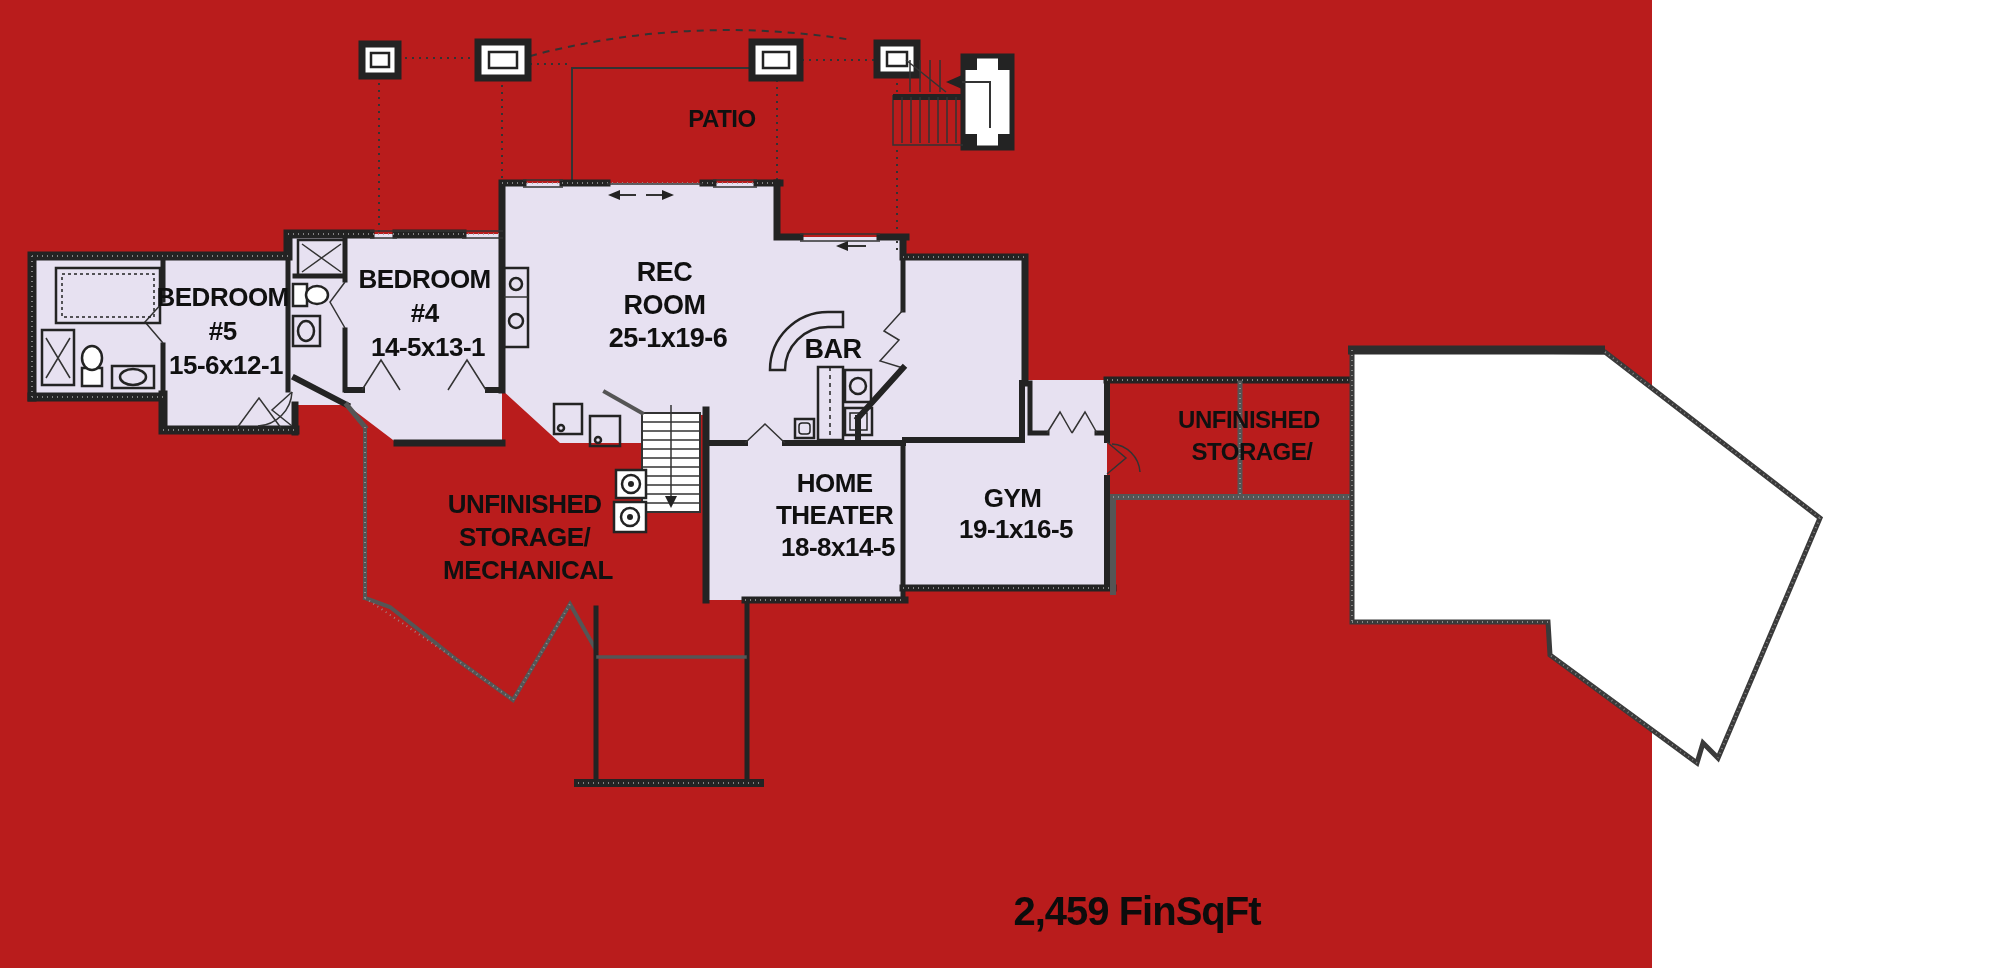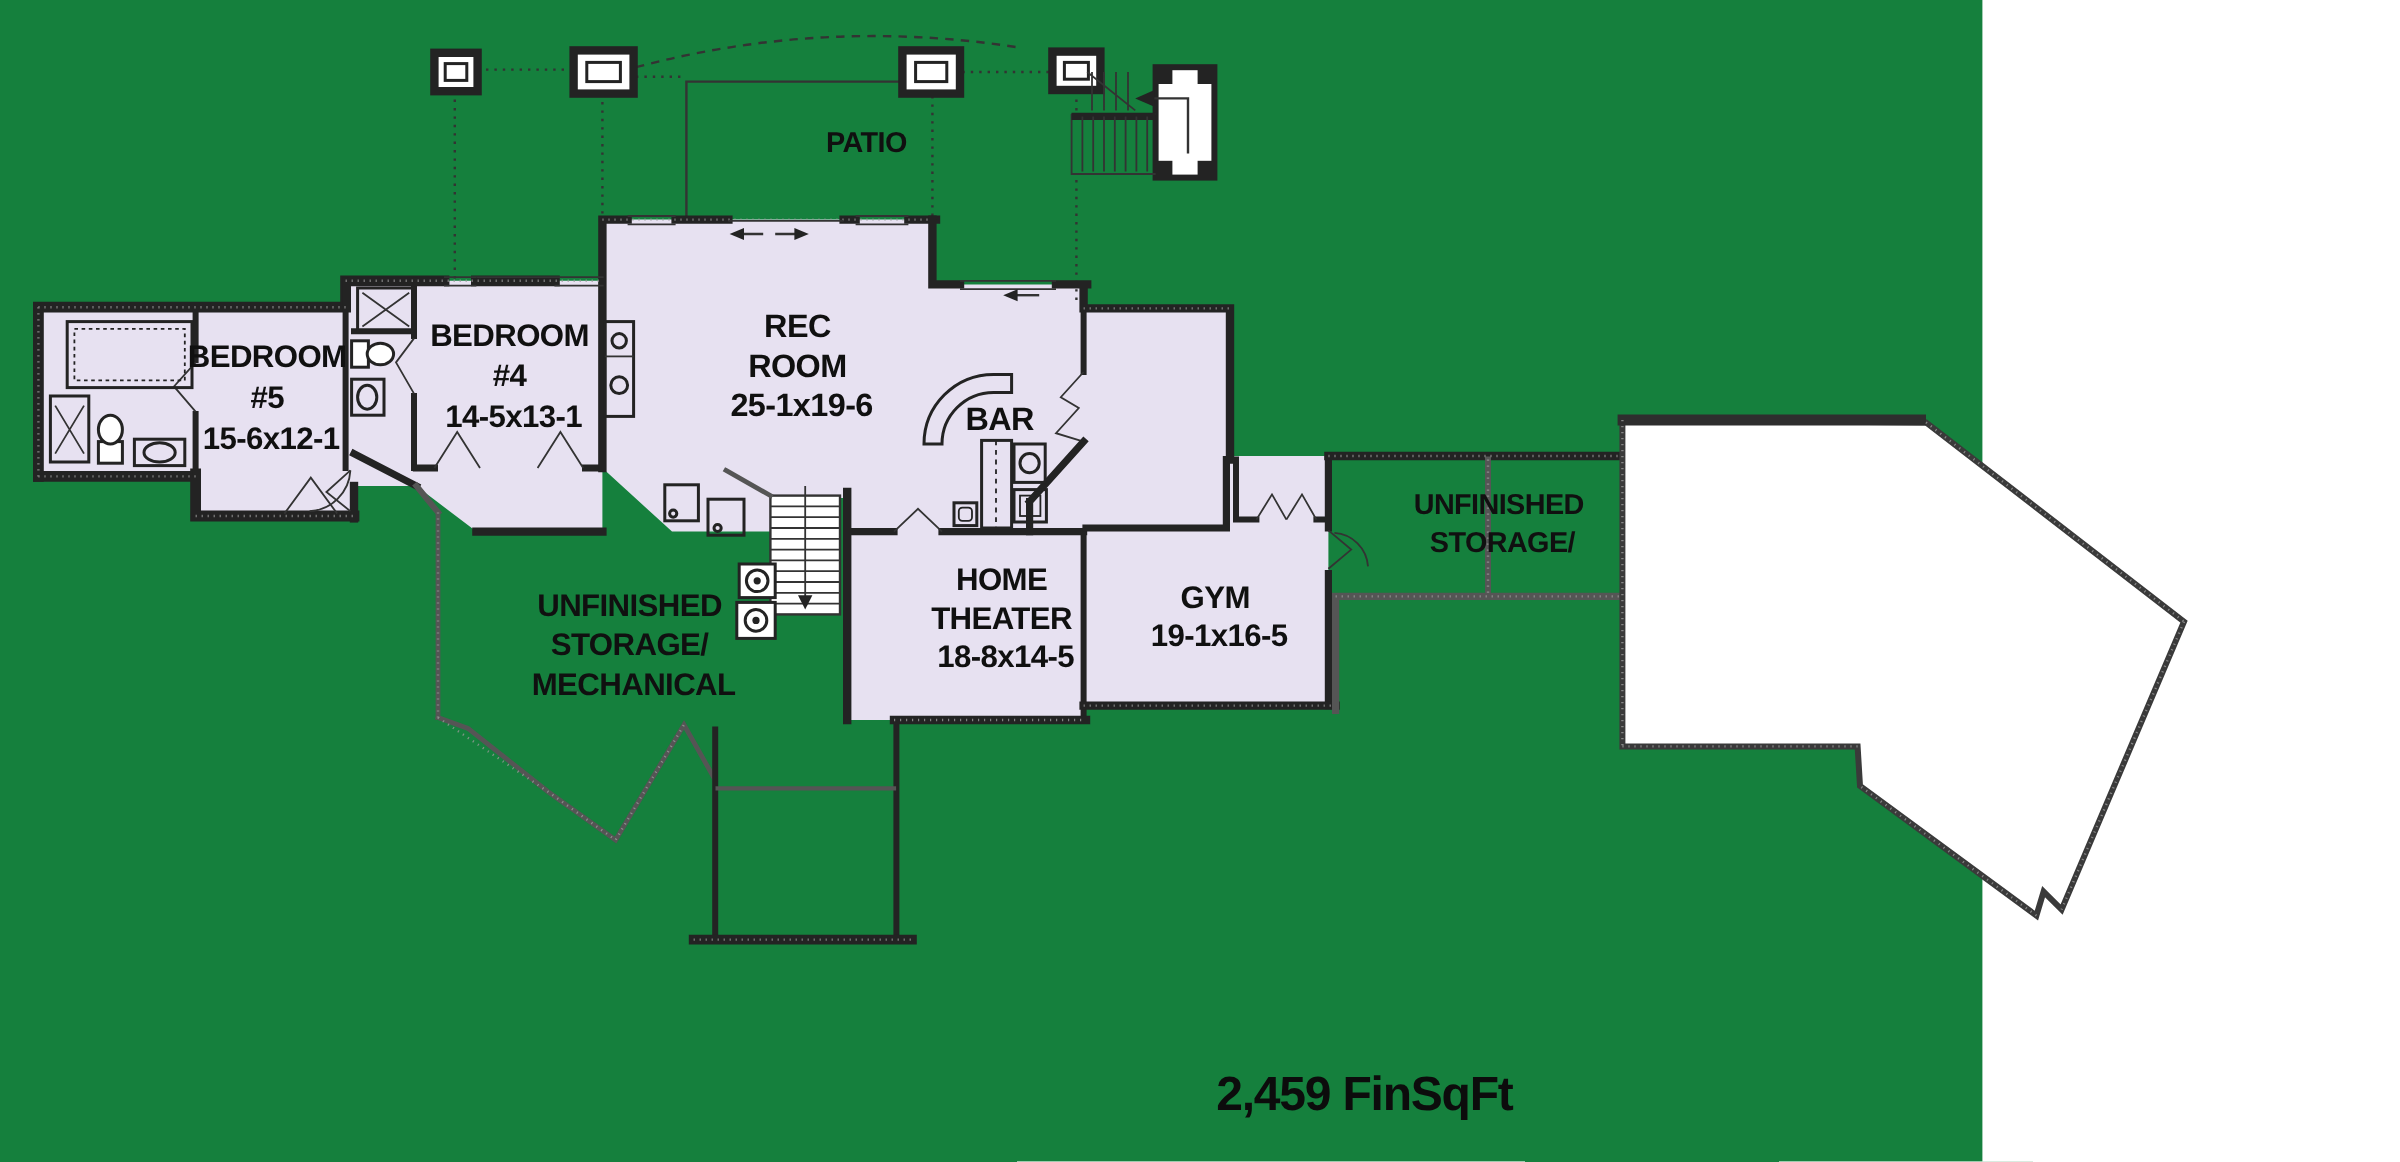--- a/index.html
+++ b/index.html
@@ -1,16 +1,16 @@
 <!DOCTYPE html>
 <html><head>
 <meta charset="utf-8">
 <style>
   html,body{margin:0;padding:0;background:#ffffff;width:2000px;height:968px;overflow:hidden;}
-  #plan-wrap{position:relative;width:1652px;height:968px;background:#15803d;text-align:right;}
+  #plan-wrap{position:relative;width:1652px;height:968px;background:#b91c1c;text-align:right;}
   svg{display:block;}
   .lbl{font-family:"Liberation Sans", sans-serif;font-weight:700;fill:#101010;
        text-anchor:middle;letter-spacing:-0.5px;}
   .lbl-sm{font-size:24px;}
   .lbl-md{font-size:26px;}
   .lbl-lg{font-size:27px;}
   .footer-lbl{font-family:"Liberation Sans", sans-serif;font-weight:700;font-size:40px;
        fill:#0c0c0c;text-anchor:middle;letter-spacing:-1px;}
   .wall{stroke:#232323;fill:none;stroke-linecap:square;}
   .wall-g{stroke:#555555;fill:none;stroke-linecap:square;}

